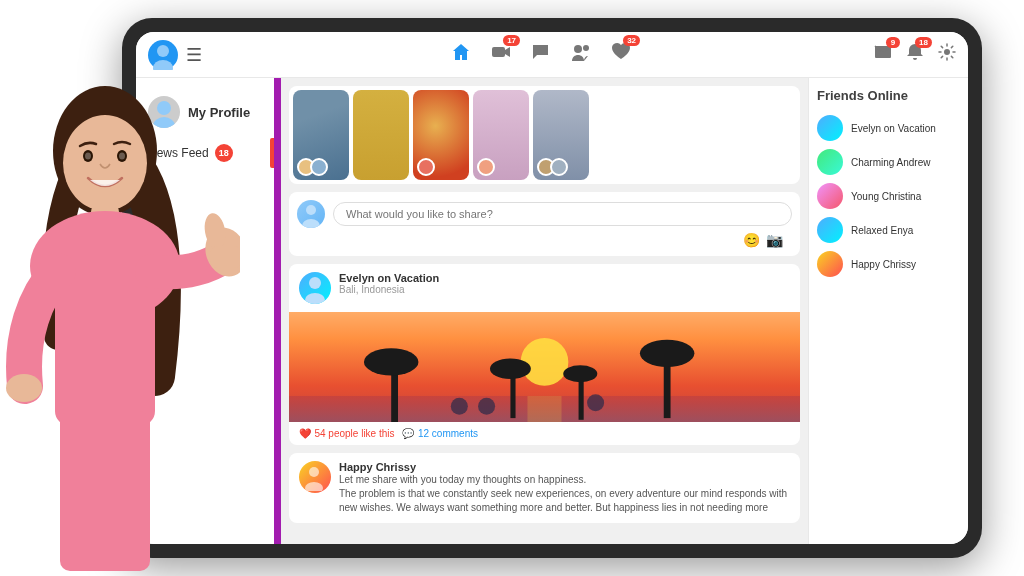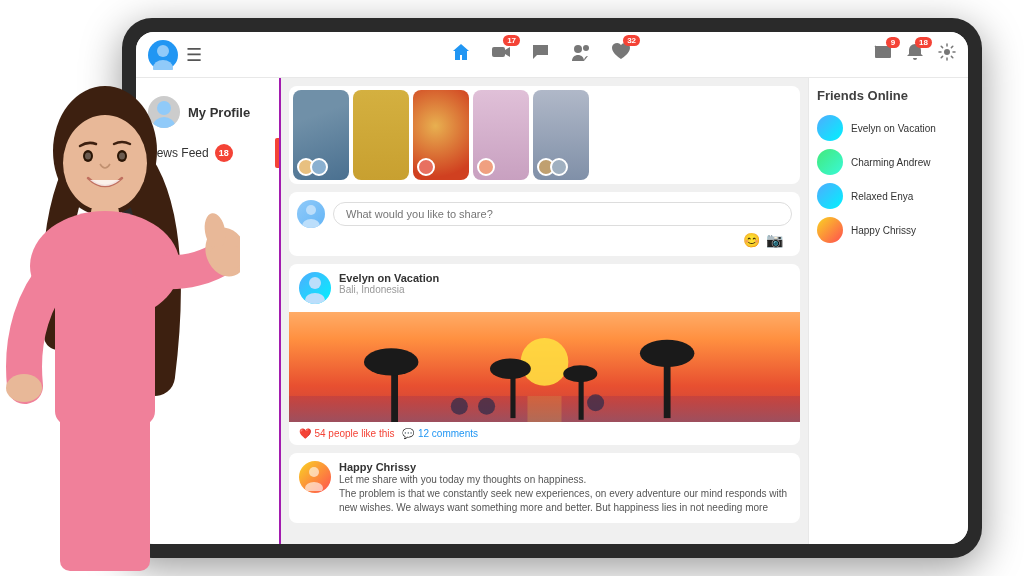--- a/index.html
+++ b/index.html
@@ -111,21 +111,21 @@
     .main-content {
       display: flex;
       flex: 1;
       overflow: hidden;
     }
 
     
     .sidebar {
       width: 145px;
       background: #fff;
-      border-right: 2px solid #a21caf;
+      border-right: 7px solid #a21caf;
       padding: 10px 0;
       flex-shrink: 0;
     }
 
     .sidebar-profile {
       display: flex;
       align-items: center;
       gap: 8px;
       padding: 8px 12px;
       cursor: pointer;
@@ -638,20 +638,24 @@
 
         <div class="friend-item">
           <div class="friend-avatar fa2"></div>
           <span class="friend-name">Evelyn on Vacation</span>
         </div>
         <div class="friend-item">
           <div class="friend-avatar fa3"></div>
           <span class="friend-name">Charming Andrew</span>
         </div>
         <div class="friend-item">
+          <div class="friend-avatar fa4"></div>
+          <span class="friend-name">Young Christina</span>
+        </div>
+        <div class="friend-item">
           <div class="friend-avatar fa7"></div>
           <span class="friend-name">Relaxed Enya</span>
         </div>
         <div class="friend-item">
           <div class="friend-avatar fa8"></div>
           <span class="friend-name">Happy Chrissy</span>
         </div>
       </div>
 
     </div>

